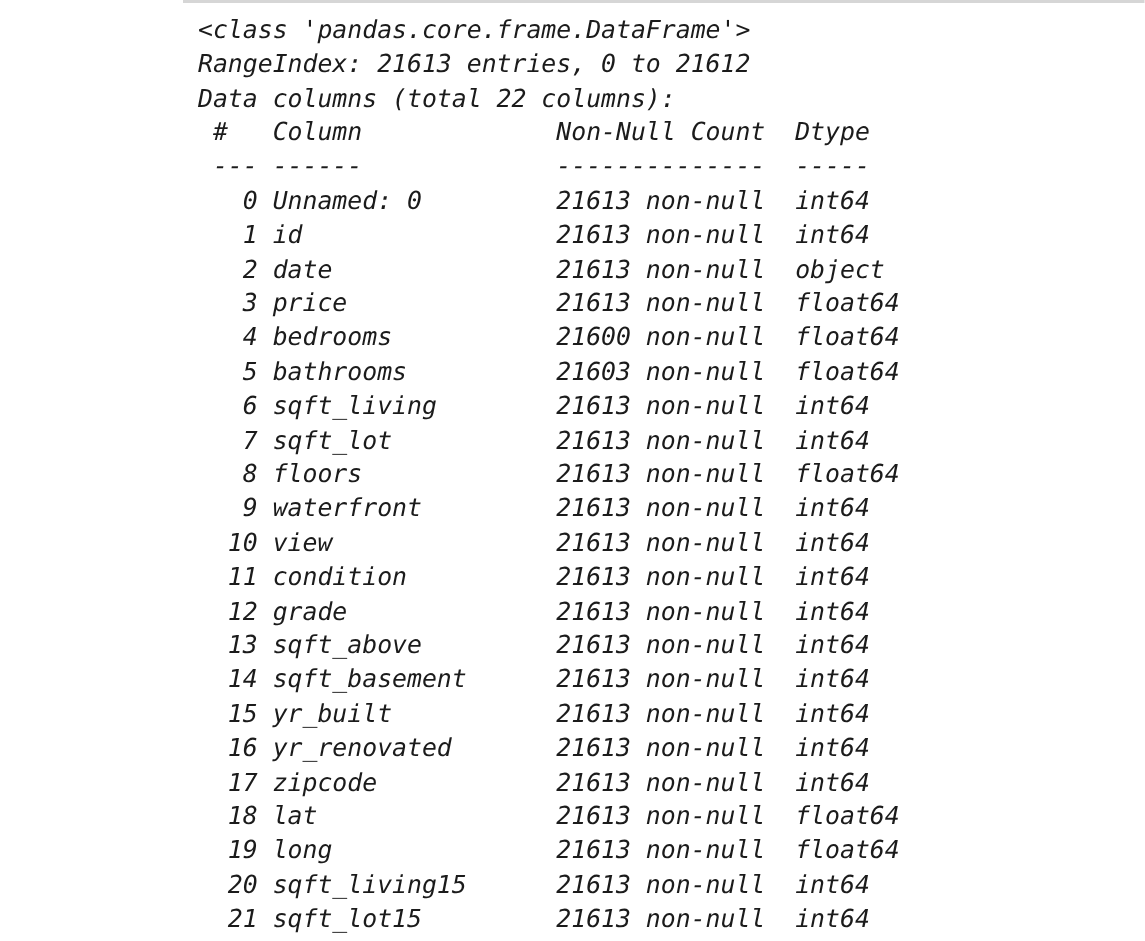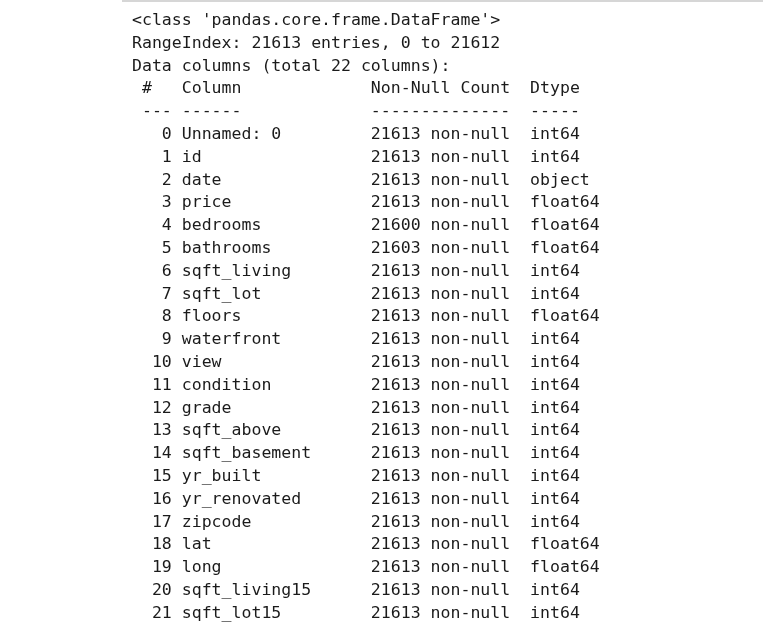--- a/index.html
+++ b/index.html
@@ -36,20 +36,21 @@
     line-height: 22.8px;
     color: #1b1b1b;
     white-space: pre;
     letter-spacing: 0;
     -webkit-font-smoothing: none;
   }
   #info-output .line {
     display: block;
     height: 22.8px;
     white-space: pre;
+    font-style: italic;
   }
 </style>
 </head>
 <body>
 
 <div id="output-panel">
   <pre id="info-output"><span class="line">&lt;class 'pandas.core.frame.DataFrame'&gt;</span><span class="line">RangeIndex: 21613 entries, 0 to 21612</span><span class="line">Data columns (total 22 columns):</span><span class="line"> #   Column             Non-Null Count  Dtype</span><span class="line"> --- ------             --------------  -----</span><span class="line">   0 Unnamed: 0         21613 non-null  int64</span><span class="line">   1 id                 21613 non-null  int64</span><span class="line">   2 date               21613 non-null  object</span><span class="line">   3 price              21613 non-null  float64</span><span class="line">   4 bedrooms           21600 non-null  float64</span><span class="line">   5 bathrooms          21603 non-null  float64</span><span class="line">   6 sqft_living        21613 non-null  int64</span><span class="line">   7 sqft_lot           21613 non-null  int64</span><span class="line">   8 floors             21613 non-null  float64</span><span class="line">   9 waterfront         21613 non-null  int64</span><span class="line">  10 view               21613 non-null  int64</span><span class="line">  11 condition          21613 non-null  int64</span><span class="line">  12 grade              21613 non-null  int64</span><span class="line">  13 sqft_above         21613 non-null  int64</span><span class="line">  14 sqft_basement      21613 non-null  int64</span><span class="line">  15 yr_built           21613 non-null  int64</span><span class="line">  16 yr_renovated       21613 non-null  int64</span><span class="line">  17 zipcode            21613 non-null  int64</span><span class="line">  18 lat                21613 non-null  float64</span><span class="line">  19 long               21613 non-null  float64</span><span class="line">  20 sqft_living15      21613 non-null  int64</span><span class="line">  21 sqft_lot15         21613 non-null  int64</span><span class="line">dtypes: float64(6), int64(15), object(1)</span></pre>
 </div>
 
 </body></html>

